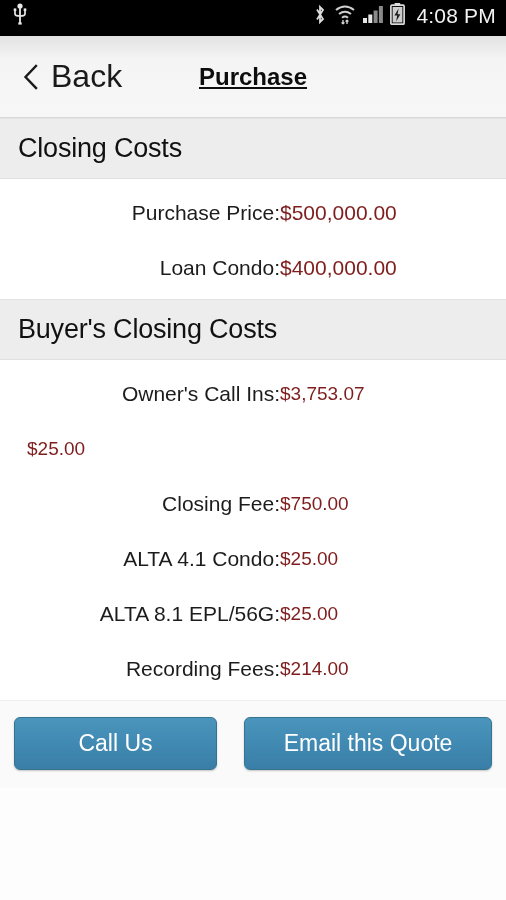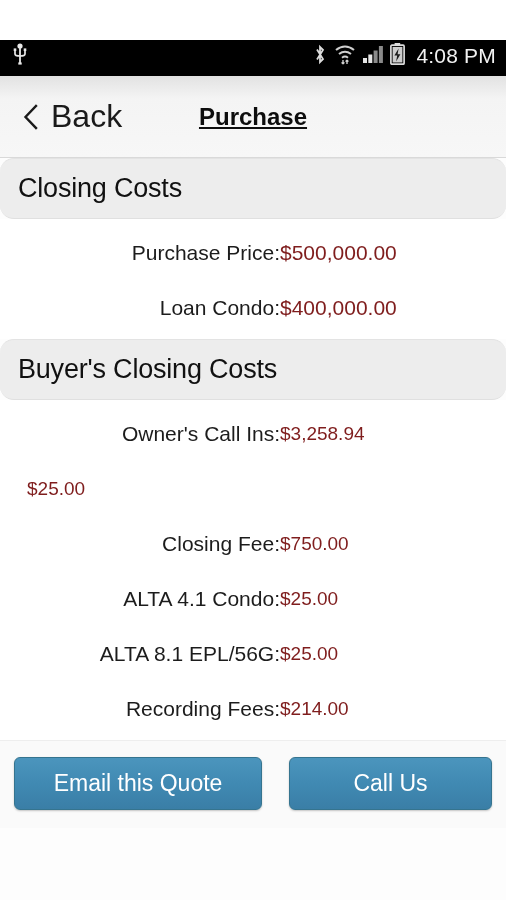--- a/index.html
+++ b/index.html
@@ -8,21 +8,21 @@
     background:#ffffff;
     font-family:"Liberation Sans", sans-serif;
     -webkit-font-smoothing:antialiased;
     overflow:hidden;
   }
   #app { position:relative; width:506px; height:900px; background:#fdfdfd; }
 
   
   .statusbar {
     height:36px; background:#000000; color:#e8e8e8;
-    display:flex; align-items:center; padding:0 10px 4px 12px;margin-top:40px;
+    display:flex; align-items:center; padding:0 10px 4px 12px;
   }
   .status-left { display:flex; align-items:center; gap:6px; }
   .status-right { margin-left:auto; display:flex; align-items:center; gap:7px; }
   .status-time { font-size:21px; color:#f2f2f2; letter-spacing:.2px; margin-left:4px; }
   .ic { display:block; }
 
   
   .navbar {
     position:relative; height:82px;
     background:linear-gradient(to bottom,#e2e2e2 0%,#f4f4f4 28%,#f7f7f7 100%);
@@ -36,21 +36,21 @@
   .chev { width:18px; height:26px; display:block; }
   .back-label { font-size:32px; color:#1a1a1a; font-family:"Liberation Sans", sans-serif; }
   .nav-title {
     position:absolute; left:0; right:0; text-align:center;
     font-size:24px; font-weight:bold; color:#0d0d0d; pointer-events:none;text-decoration:underline;
   }
 
   
   .section-header {
     background:#ededed; padding:14px 12px 14px 18px;
-    border-top:1px solid #e3e3e3; border-bottom:1px solid #e0e0e0;border-radius:14px;
+    border-top:1px solid #e3e3e3; border-bottom:1px solid #e0e0e0;
   }
   .section-header h2 {
     font-size:27px; font-weight:normal; color:#111111; letter-spacing:-0.2px;
   }
   .section-body { background:#ffffff; padding:6px 0 4px 0; }
   .row {
     display:flex; align-items:center;
     padding:0 0 0 27px; min-height:55px;
   }
   .row .label { font-size:21px; color:#1c1c1c; flex:0 0 253px;text-align:right; }
@@ -156,21 +156,21 @@
       <span class="value">$400,000.00</span>
     </div>
   </div>
 
   <div class="section-header">
     <h2>Buyer's Closing Costs</h2>
   </div>
   <div class="section-body compact">
     <div class="row">
       <span class="label">Owner's Call Ins:</span>
-      <span class="value">$3,258.94</span>
+      <span class="value">$3,753.07</span>
     </div>
     <div class="row">
       <span class="value">$25.00</span>
     </div>
     <div class="row">
       <span class="label">Closing Fee:</span>
       <span class="value">$750.00</span>
     </div>
     <div class="row">
       <span class="label">ALTA 4.1 Condo:</span>
@@ -181,18 +181,18 @@
       <span class="value">$25.00</span>
     </div>
     <div class="row">
       <span class="label">Recording Fees:</span>
       <span class="value">$214.00</span>
     </div>
   </div>
 
   <div class="actions">
     <div class="actions-row">
+      <button class="btn btn-call">Call Us</button>
       <button class="btn btn-email">Email this Quote</button>
-      <button class="btn btn-call">Call Us</button>
     </div>
   </div>
 
 </div>
 
 </body></html>

